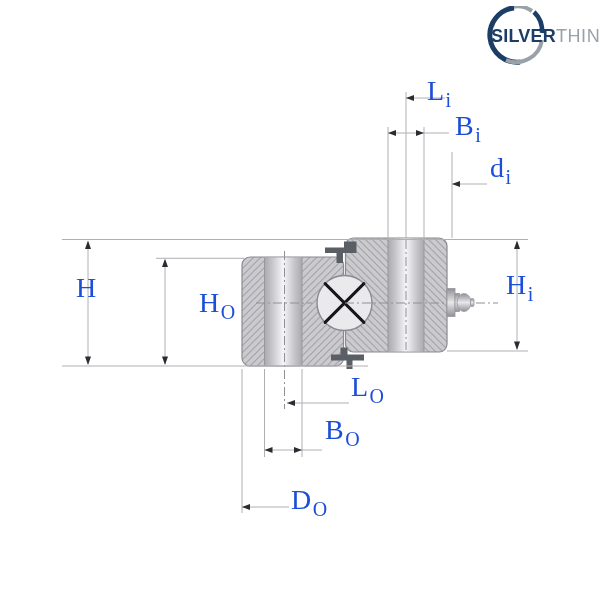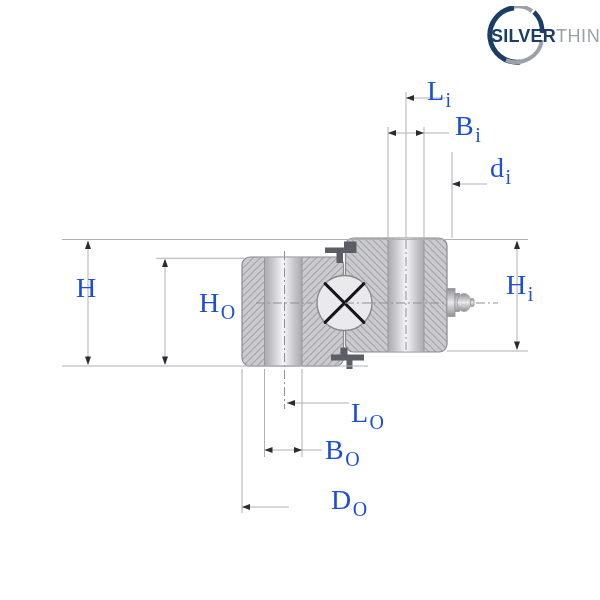--- a/index.html
+++ b/index.html
@@ -18,23 +18,23 @@
     position:absolute;font-size:28px;color:#1d4ed8;letter-spacing:.5px;
     white-space:nowrap;line-height:1;font-family:Liberation Serif, serif;
   }
   .dim-label .s{display:inline-block;font-size:20px;transform:translateY(7px);margin-left:1px;}
   #lbl-Li{left:427px;top:77px;}
   #lbl-Bi{left:455px;top:112px;}
   #lbl-di{left:490px;top:154px;}
   #lbl-H {left:76px; top:274px;}
   #lbl-HO{left:151px;top:289px;margin-left:48px;}
   #lbl-Hi{left:506px;top:271px;text-align:right;}
-  #lbl-LO{left:351px;top:399px;}
-  #lbl-BO{left:325px;top:436px;}
-  #lbl-DO{left:291px;top:486px;margin-left:40px;}
+  #lbl-LO{left:351px;top:373px;}
+  #lbl-BO{left:325px;top:416px;}
+  #lbl-DO{left:291px;top:486px;}
   #logo{position:absolute;left:476px;top:6px;width:120px;height:62px;}
   #logo svg{position:absolute;left:0;top:0;}
   #logo .text{
     position:absolute;left:15px;top:21px;font-size:18px;line-height:1;white-space:nowrap;
   }
   #logo .bold{font-weight:bold;color:var(--logo-navy);letter-spacing:.2px;}
   #logo .thin{font-weight:400;color:var(--logo-gray);letter-spacing:.6px;}
 </style>
 </head>
 <body>

